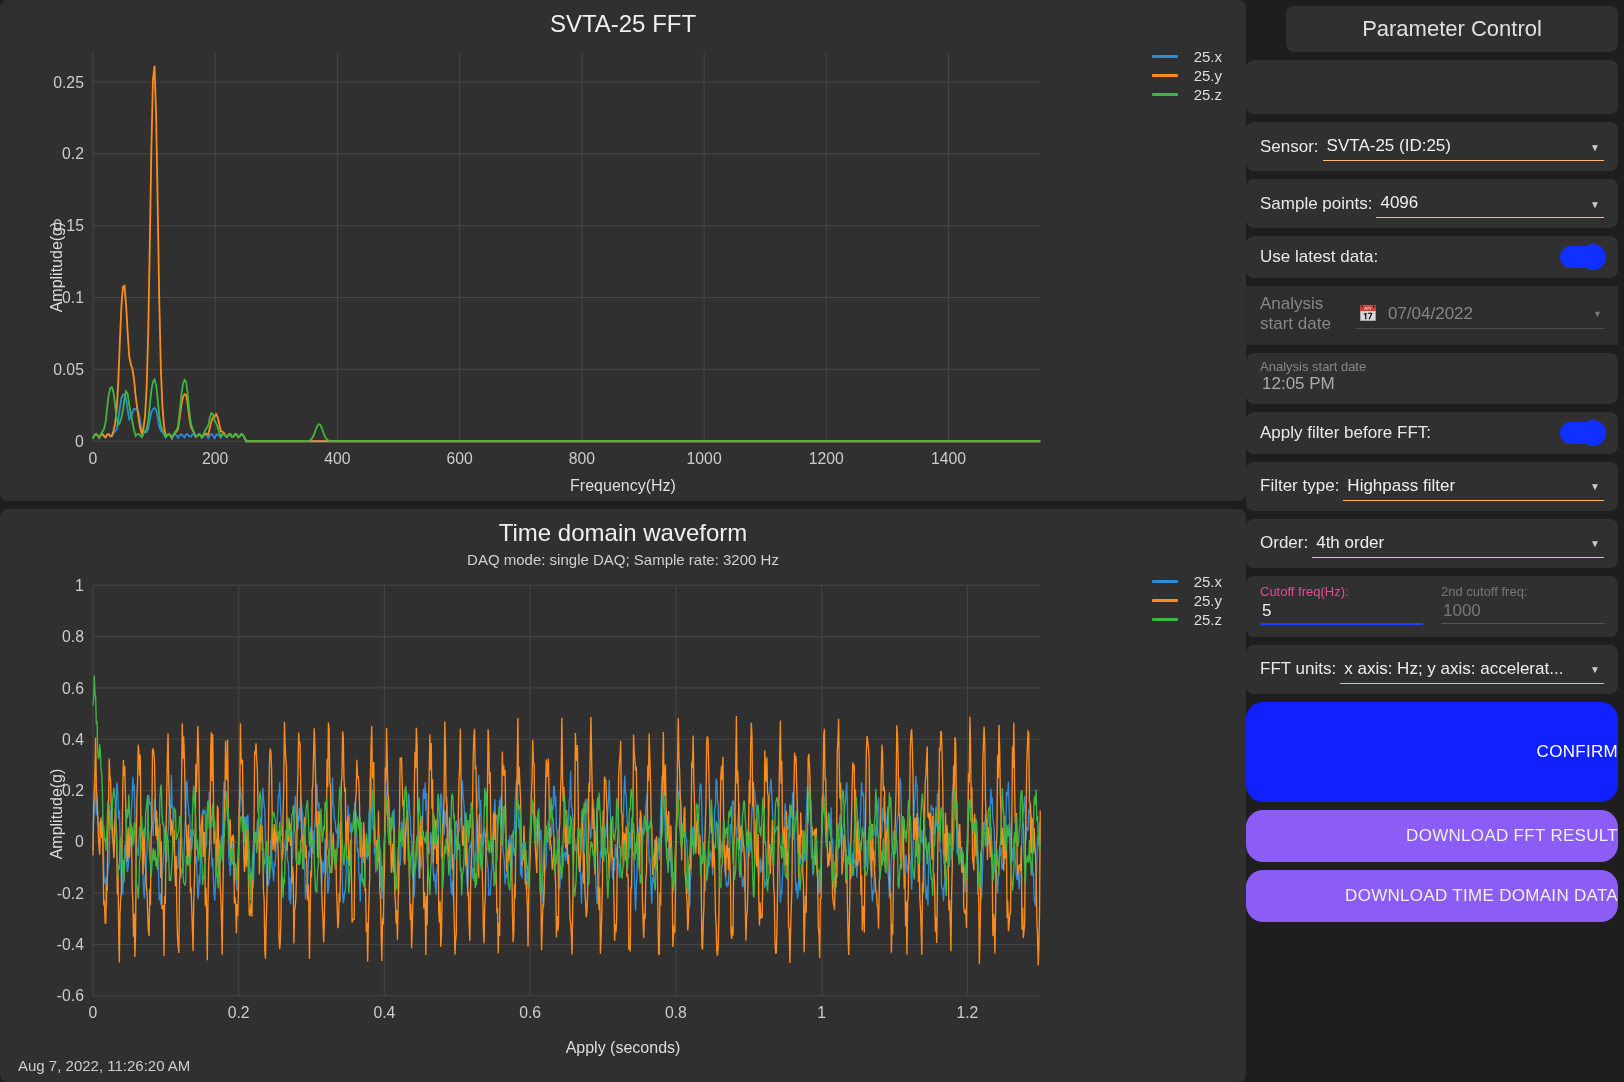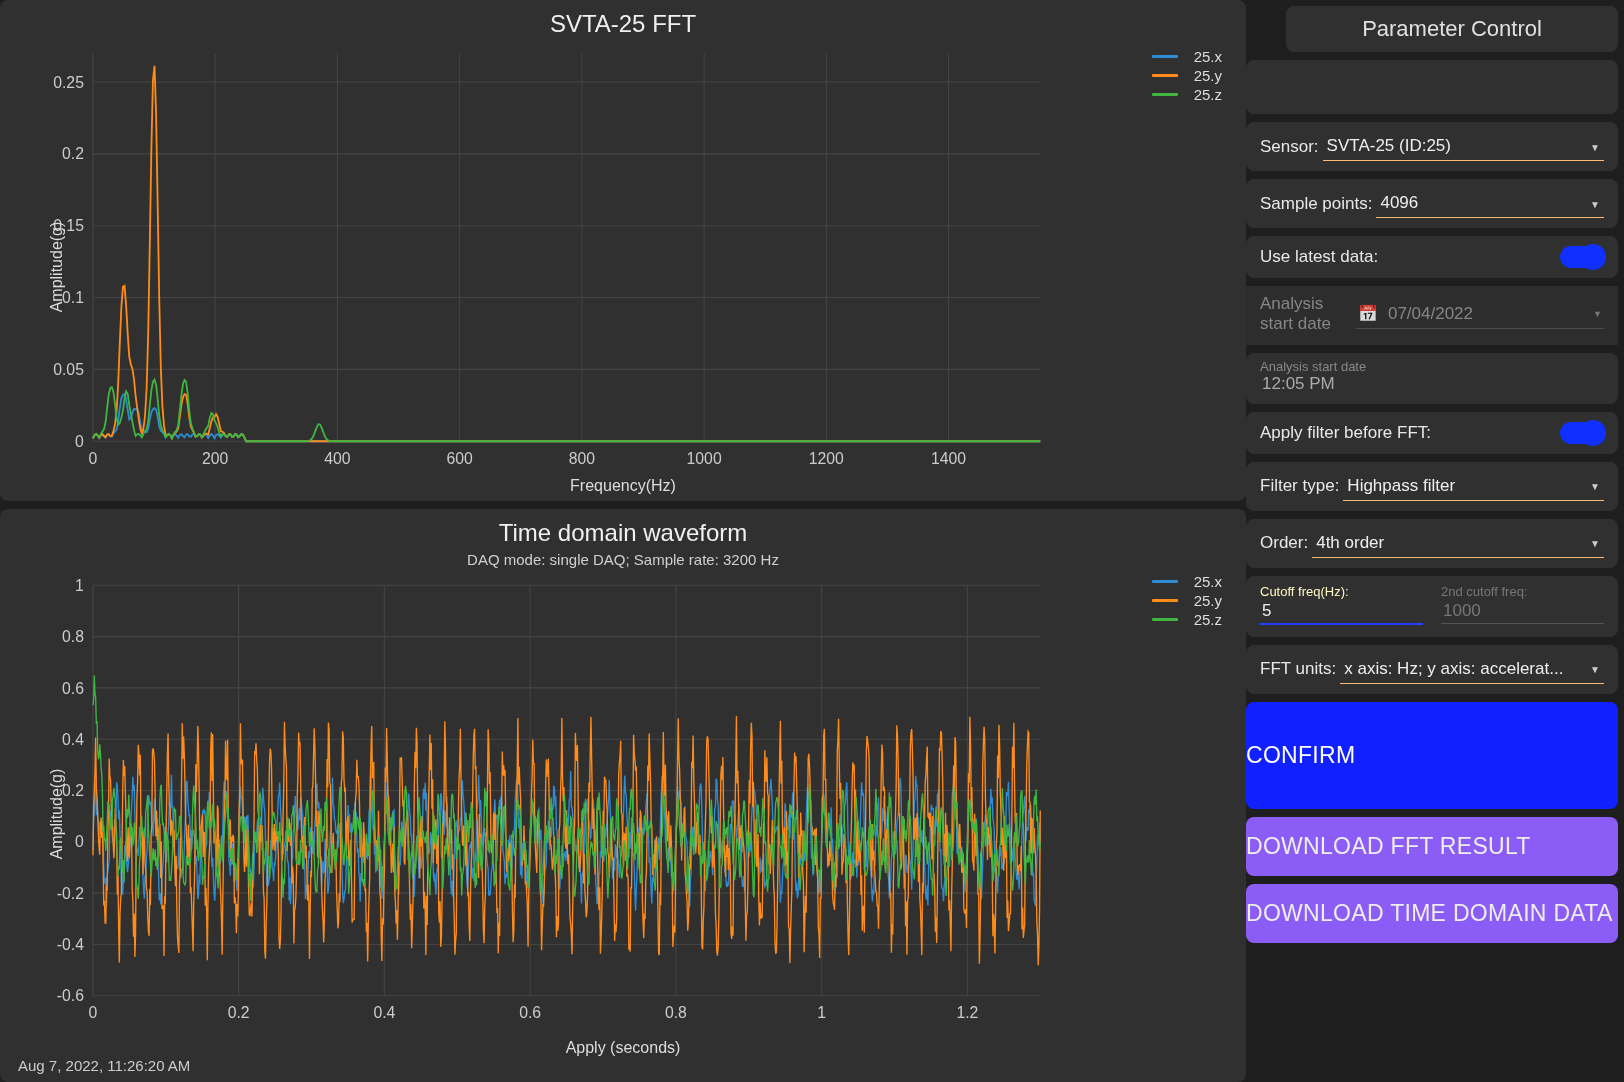--- a/index.html
+++ b/index.html
@@ -195,33 +195,33 @@
   .time-row .tl { font-size: 13px; color: #888; }
   .time-row .tv { font-size: 17px; color: #aaa; padding-left: 2px; }
   .mini-inputs {
     background: #303030;
     border-radius: 8px;
     padding: 8px 14px 12px 14px;
     display: flex;
     gap: 18px;
   }
   .mini-col { flex: 1; }
-  .mini-col .ml { font-size: 13px; color: #fef9c3; }
+  .mini-col .ml { font-size: 13px; color: #ec4899; }
   .mini-col.disabled .ml, .mini-col.disabled .mv { color: #777; }
   .mini-col .mv {
     font-size: 17px;
     color: #eee;
     border-bottom: 2px solid #2040ff;
     padding: 2px 2px;
   }
   .mini-col.disabled .mv { border-bottom: 1px solid #555; }
   .big-btn {
-    border-radius: 8px;
-    text-align: left;
-    font-size: 23px;
+    border-radius: 17px;
+    text-align: right;
+    font-size: 17px;
     font-weight: 500;
     padding: 16px 0;
     cursor: pointer;
     letter-spacing: 0.3px;
   }
   .big-btn.primary {
     background: #1020ff;
     color: #fff;
     padding: 40px 0;
   }

